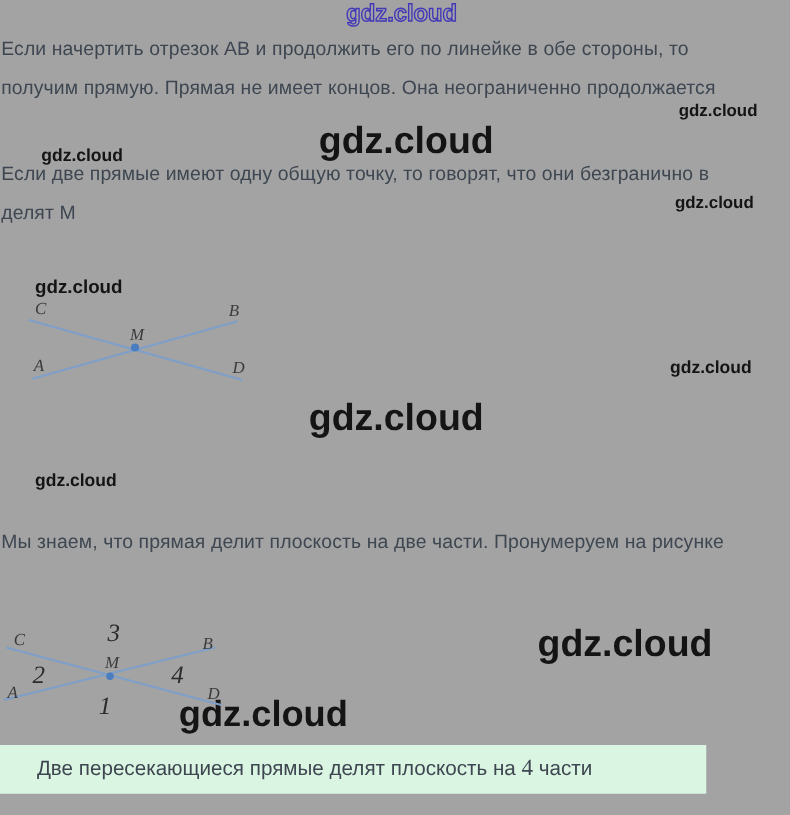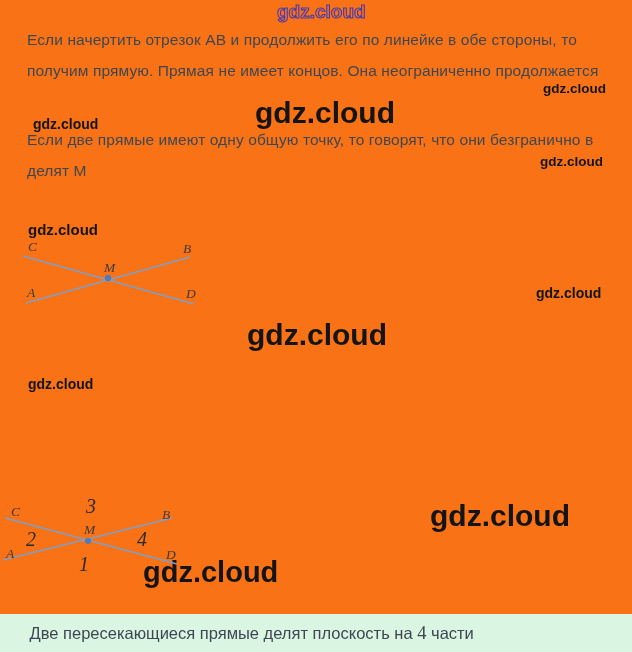--- a/index.html
+++ b/index.html
@@ -2,28 +2,27 @@
 <html><head>
 <meta charset="utf-8">
 <style>
   html, body { margin: 0; padding: 0; }
   body {
     width: 632px; height: 652px;
     background: #ffffff;
     font-family: "Liberation Sans", sans-serif;
     overflow: hidden;
   }
-  #page { position: relative; width: 632px; height: 652px; background: #f97316; }
+  #page { position: relative; width: 632px; height: 652px; background: #a3a3a3; }
 
   
   .para { position: absolute; left: 1px; color: #3e4751; }
   .para .line {
     font-size: 15.5px; line-height: 31px; white-space: nowrap;
     letter-spacing: 0.1px;
-    padding-left: 26px;
   }
 
   
   .wm { position: absolute; color: #141414; line-height: 1; white-space: nowrap; }
   .wm-small { font-size: 14px; font-weight: 600; }
   .wm-large { font-size: 30px; font-weight: 600; }
   .wm-outline {
     font-size: 19px; font-weight: 700; color: #4338b8;
   }
   @supports (-webkit-text-stroke: 1px #000) {
@@ -35,21 +34,21 @@
   .fig text {
     font-family: "Liberation Serif", serif; font-style: italic;
     fill: #3b3b3b; font-size: 13.5px;
   }
   .fig text.region { font-size: 20px; fill: #2b2b2b; }
   .fig line { stroke: #7d9fc9; stroke-width: 1.6; }
   .fig circle { fill: #4a7cc0; }
 
   
   #banner {
-    position: absolute; left: 0; top: 614px; width: 632px; height: 39px;
+    position: absolute; left: 0; top: 596px; width: 565px; height: 39px;
     background: #dbf5e3; display: flex; align-items: center;
   }
   #banner .banner-text {
     padding-left: 2px; font-size: 16.5px; color: #3e4751; white-space: pre;
   }
   #banner .banner-number {
     font-family: "Liberation Serif", serif; font-size: 18.5px; white-space: pre;
   }
 </style>
 </head>
@@ -95,20 +94,21 @@
     <circle cx="108" cy="40" r="3.2"></circle>
     <text x="28" y="13">C</text>
     <text x="183" y="15">B</text>
     <text x="104" y="34">M</text>
     <text x="27" y="59">A</text>
     <text x="186" y="60">D</text>
   </svg>
 
 
   <div class="para" style="top:418px;">
+    <div class="line">Мы знаем, что прямая делит плоскость на две части. Пронумеруем на рисунке</div>
   </div>
 
   <svg class="fig" style="left:0; top:495px;" width="190" height="95" viewBox="0 0 190 95">
     <line x1="5" y1="23" x2="177" y2="69"></line>
     <line x1="3" y1="65" x2="172" y2="23"></line>
     <circle cx="88" cy="46" r="3"></circle>
     <text x="11" y="21">C</text>
     <text x="162" y="24">B</text>
     <text x="84" y="39">M</text>
     <text x="6" y="63">A</text>

